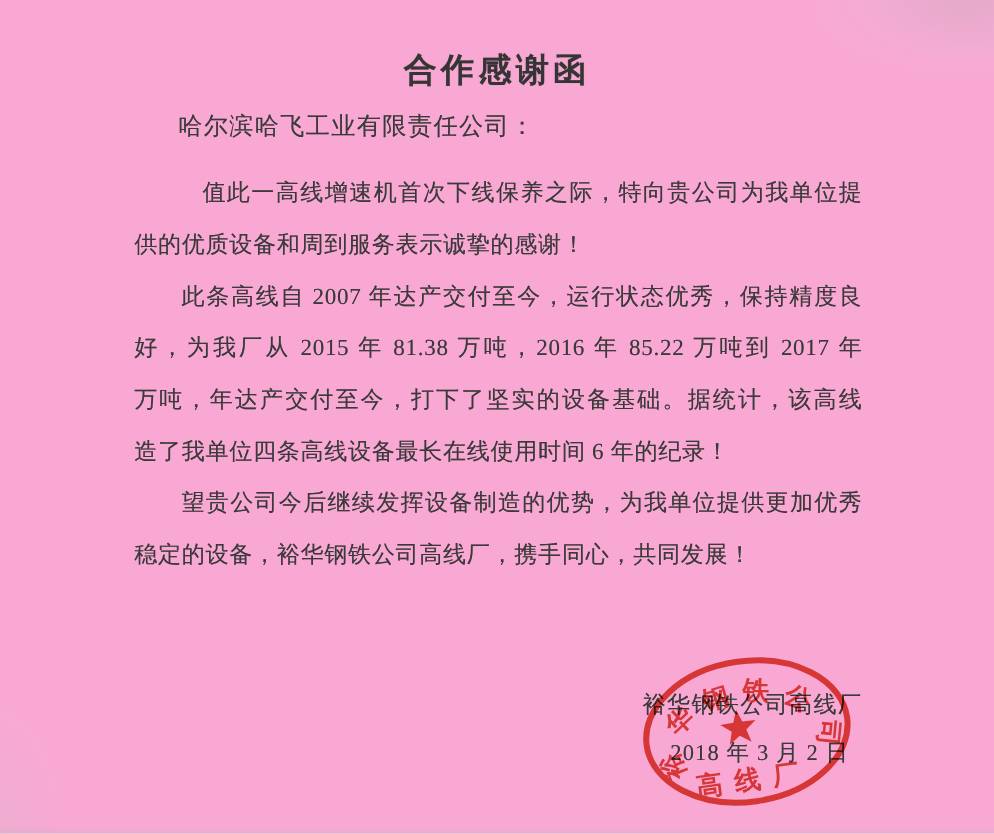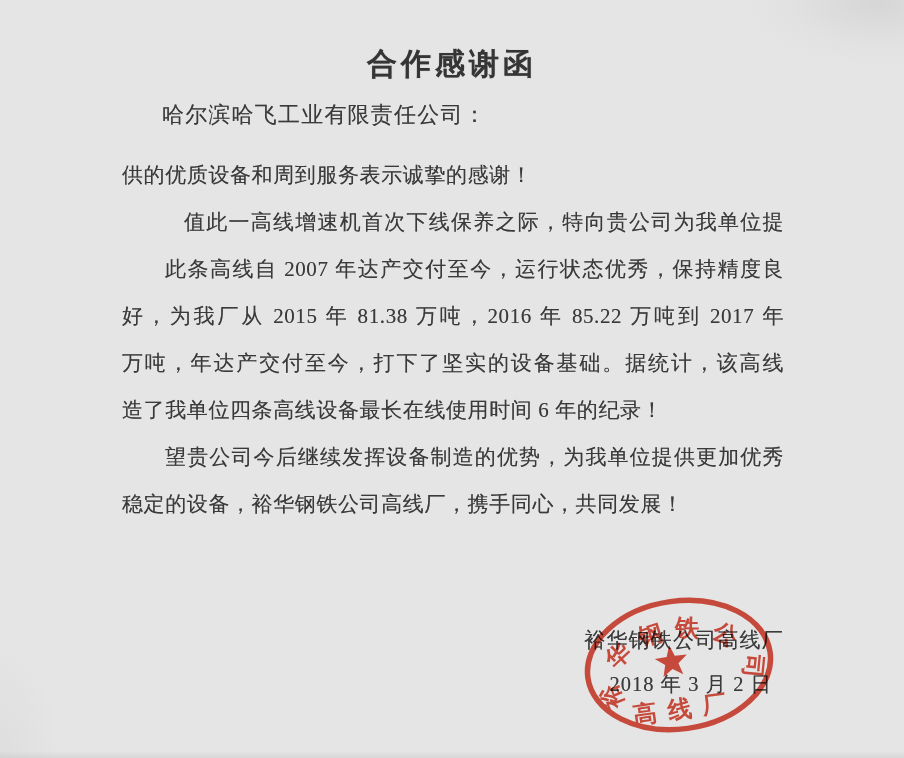--- a/index.html
+++ b/index.html
@@ -7,21 +7,21 @@
   body {
     position: relative;
     overflow: hidden;
     background: #ffffff;
     font-family: "Liberation Serif", "DejaVu Serif", serif;
     color: #3a3a3a;
   }
   .page {
     position: absolute;
     inset: 0;
-    background: #e5e5e5;
+    background: #f9a8d4;
   }
   
   .smudge-tr {
     position: absolute; top: 0; right: 0; width: 170px; height: 70px;
     background: radial-gradient(ellipse at 85% 5%, rgba(175,175,175,0.28), rgba(200,200,200,0.10) 45%, transparent 70%);
     pointer-events: none;
   }
   .edge-bottom {
     position: absolute; left: 0; right: 0; bottom: 0; height: 7px;
     background: linear-gradient(to bottom, transparent, rgba(185,185,185,0.30));
@@ -101,22 +101,22 @@
 </head>
 <body>
 
 <div class="page">
 
   <div class="title">合作感谢函</div>
 
   <div class="addressee">哈尔滨哈飞工业有限责任公司：</div>
 
   <div class="letter-body">
+    <div class="bline indent-big">值此一高线增速机首次下线保养之际，特向贵公司为我单位提</div>
     <div class="bline end">供的优质设备和周到服务表示诚挚的感谢！</div>
-    <div class="bline indent-big">值此一高线增速机首次下线保养之际，特向贵公司为我单位提</div>
     <div class="bline indent">此条高线自 2007 年达产交付至今，运行状态优秀，保持精度良</div>
     <div class="bline">好，为我厂从 2015 年 81.38 万吨，2016 年 85.22 万吨到 2017 年 92.62</div>
     <div class="bline">万吨，年达产交付至今，打下了坚实的设备基础。据统计，该高线</div>
     <div class="bline end">造了我单位四条高线设备最长在线使用时间 6 年的纪录！</div>
     <div class="bline indent">望贵公司今后继续发挥设备制造的优势，为我单位提供更加优秀</div>
     <div class="bline end">稳定的设备，裕华钢铁公司高线厂，携手同心，共同发展！</div>
   </div>
 
   <div class="signature">裕华钢铁公司高线厂</div>
 

